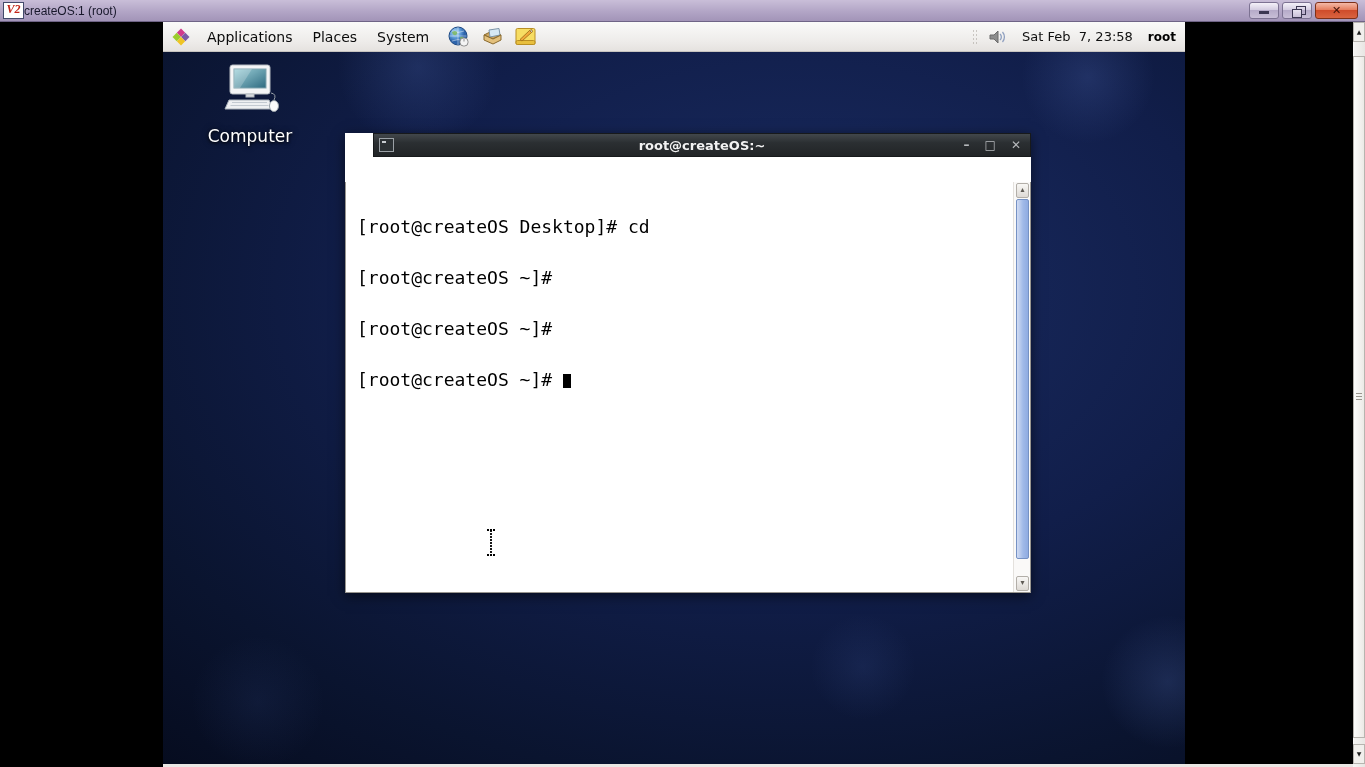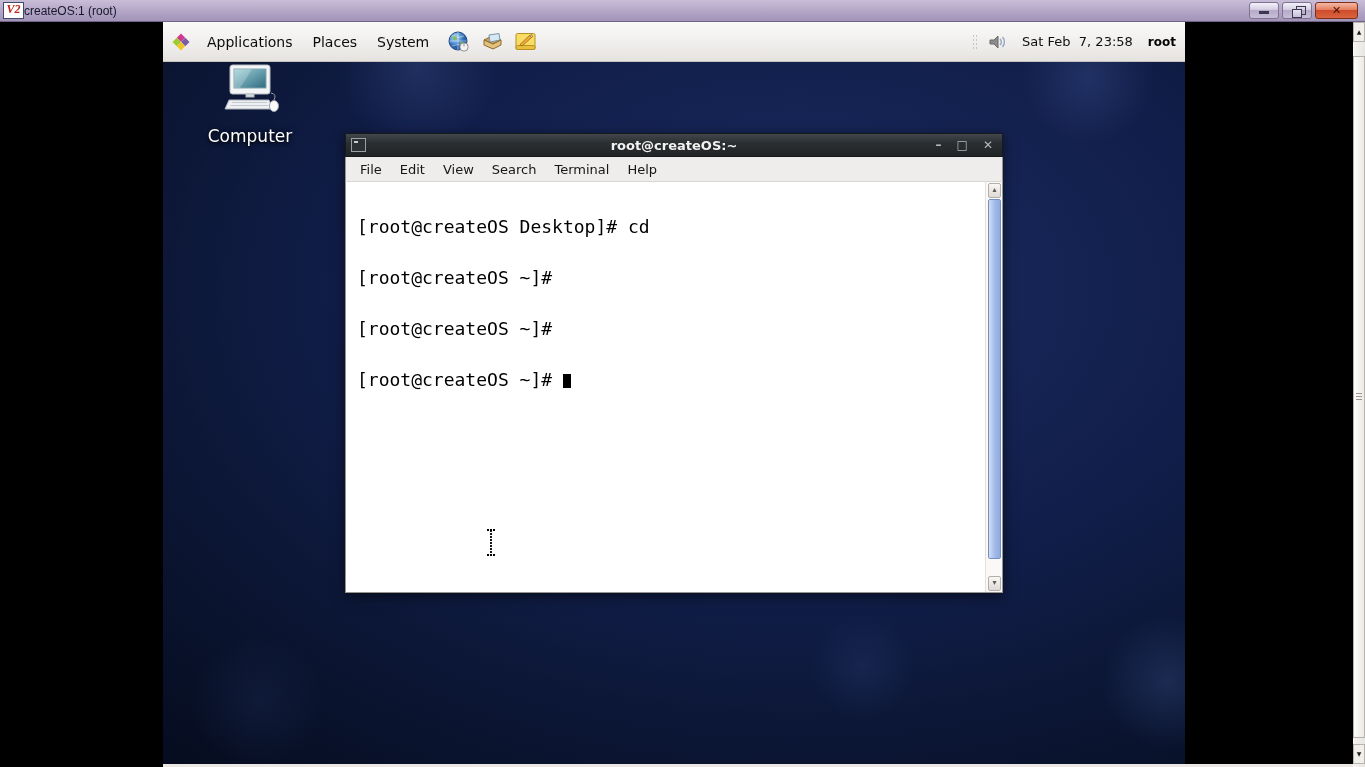--- a/index.html
+++ b/index.html
@@ -30,21 +30,21 @@
       radial-gradient(circle 115px at 255px 45px, rgba(86,116,196,0.22), rgba(86,116,196,0) 70%),
       radial-gradient(circle 95px at 925px 55px, rgba(96,126,206,0.20), rgba(96,126,206,0) 70%),
       radial-gradient(circle 95px at 1005px 660px, rgba(96,126,206,0.20), rgba(96,126,206,0) 70%),
       radial-gradient(circle 75px at 700px 645px, rgba(86,116,196,0.12), rgba(86,116,196,0) 70%),
       radial-gradient(circle 95px at 95px 680px, rgba(76,106,186,0.10), rgba(76,106,186,0) 70%),
       radial-gradient(circle 65px at 475px 380px, rgba(86,116,196,0.10), rgba(86,116,196,0) 70%),
       radial-gradient(ellipse 950px 640px at 62% 36%, #1a2c62 0%, #111e4a 45%, #0a142f 78%, #060c1f 100%);}
   .bottom-strip{position:absolute;left:163px;top:742px;width:1190px;height:3px;background:#eae7e4;}
 
   
-  .panel{position:absolute;left:0;top:0;width:1022px;height:40px;box-sizing:border-box;
+  .panel{position:absolute;left:0;top:0;width:1022px;height:30px;box-sizing:border-box;
     background:linear-gradient(#fafaf9,#edebe9 70%,#e5e2df);border-bottom:1px solid #c7c4c0;
     display:flex;align-items:center;}
   .centos-logo{margin:0 7px 0 9px;display:flex;}
   .panel-menu{font-size:14px;color:#0b0b0b;padding:0 10px;}
   .launchers{display:flex;align-items:center;gap:11px;margin-left:9px;}
   .launcher{display:flex;}
   .panel-right{margin-left:auto;display:flex;align-items:center;}
   .grip{width:6px;height:15px;margin-right:10px;
     background-image:radial-gradient(circle 1px,#a09b94 45%,rgba(0,0,0,0) 55%);background-size:3px 4px;}
   .speaker{display:flex;margin-right:14px;}
@@ -53,21 +53,21 @@
 
   
   .dicon{position:absolute;width:96px;text-align:center;color:#fff;font-size:17px;}
   .dicon .label{margin-top:4px;text-shadow:0 1px 3px rgba(0,0,0,0.95),0 0 6px rgba(0,0,0,0.6);}
   #dicon-computer{left:39px;top:42px;}
   #dicon-home{left:39px;top:131px;}
   #dicon-trash{left:39px;top:206px;}
 
   
   .term{position:absolute;left:182px;top:111px;width:658px;height:460px;
-    box-shadow:0 3px 12px rgba(0,0,0,0.55);background:#fff;}
+    box-shadow:0 3px 12px rgba(0,0,0,0.55);background:#fff;padding-left:28px;}
   .term-titlebar{position:relative;height:24px;box-sizing:border-box;border:1px solid #17191b;
     background:linear-gradient(#42474b,#2b2f32 40%,#212426);display:flex;align-items:center;}
   .term-icon{width:15px;height:14px;margin-left:5px;background:#2c3134;border:1px solid #9aa0a5;box-sizing:border-box;position:relative;}
   .term-icon::after{content:"";position:absolute;left:2px;top:2px;width:4px;height:2px;background:#c8cdd1;}
   .term-title{position:absolute;left:0;right:0;text-align:center;color:#f2f2f2;font-weight:bold;font-size:13px;}
   .term-controls{position:absolute;right:9px;top:0;height:100%;display:flex;align-items:center;gap:15px;}
   .term-ctl{color:#b6b9bc;font-size:12px;font-weight:bold;line-height:1;}
   .term-menubar{height:25px;box-sizing:border-box;background:#efedeb;border-bottom:1px solid #dad7d3;
     border-left:1px solid #98958f;border-right:1px solid #98958f;display:flex;align-items:center;padding-left:5px;}
   .term-menu-item{font-size:13px;color:#161616;padding:0 9px;}
@@ -206,28 +206,20 @@
       <div class="term">
         <div class="term-titlebar">
           <div class="term-icon"></div>
           <div class="term-title">root@createOS:~</div>
           <div class="term-controls">
             <span class="term-ctl">–</span>
             <span class="term-ctl">□</span>
             <span class="term-ctl">✕</span>
           </div>
         </div>
-        <div class="term-menubar">
-          <span class="term-menu-item">File</span>
-          <span class="term-menu-item">Edit</span>
-          <span class="term-menu-item">View</span>
-          <span class="term-menu-item">Search</span>
-          <span class="term-menu-item">Terminal</span>
-          <span class="term-menu-item">Help</span>
-        </div>
         <div class="term-body">
           <div class="term-text">
             <div>[root@createOS Desktop]# cd</div>
             <div>[root@createOS ~]#</div>
             <div>[root@createOS ~]#</div>
             <div><span>[root@createOS ~]# </span><span class="cursor"></span></div>
           </div>
           <div class="term-scroll">
             <div class="ts-btn up">▴</div>
             <div class="ts-thumb"></div>

